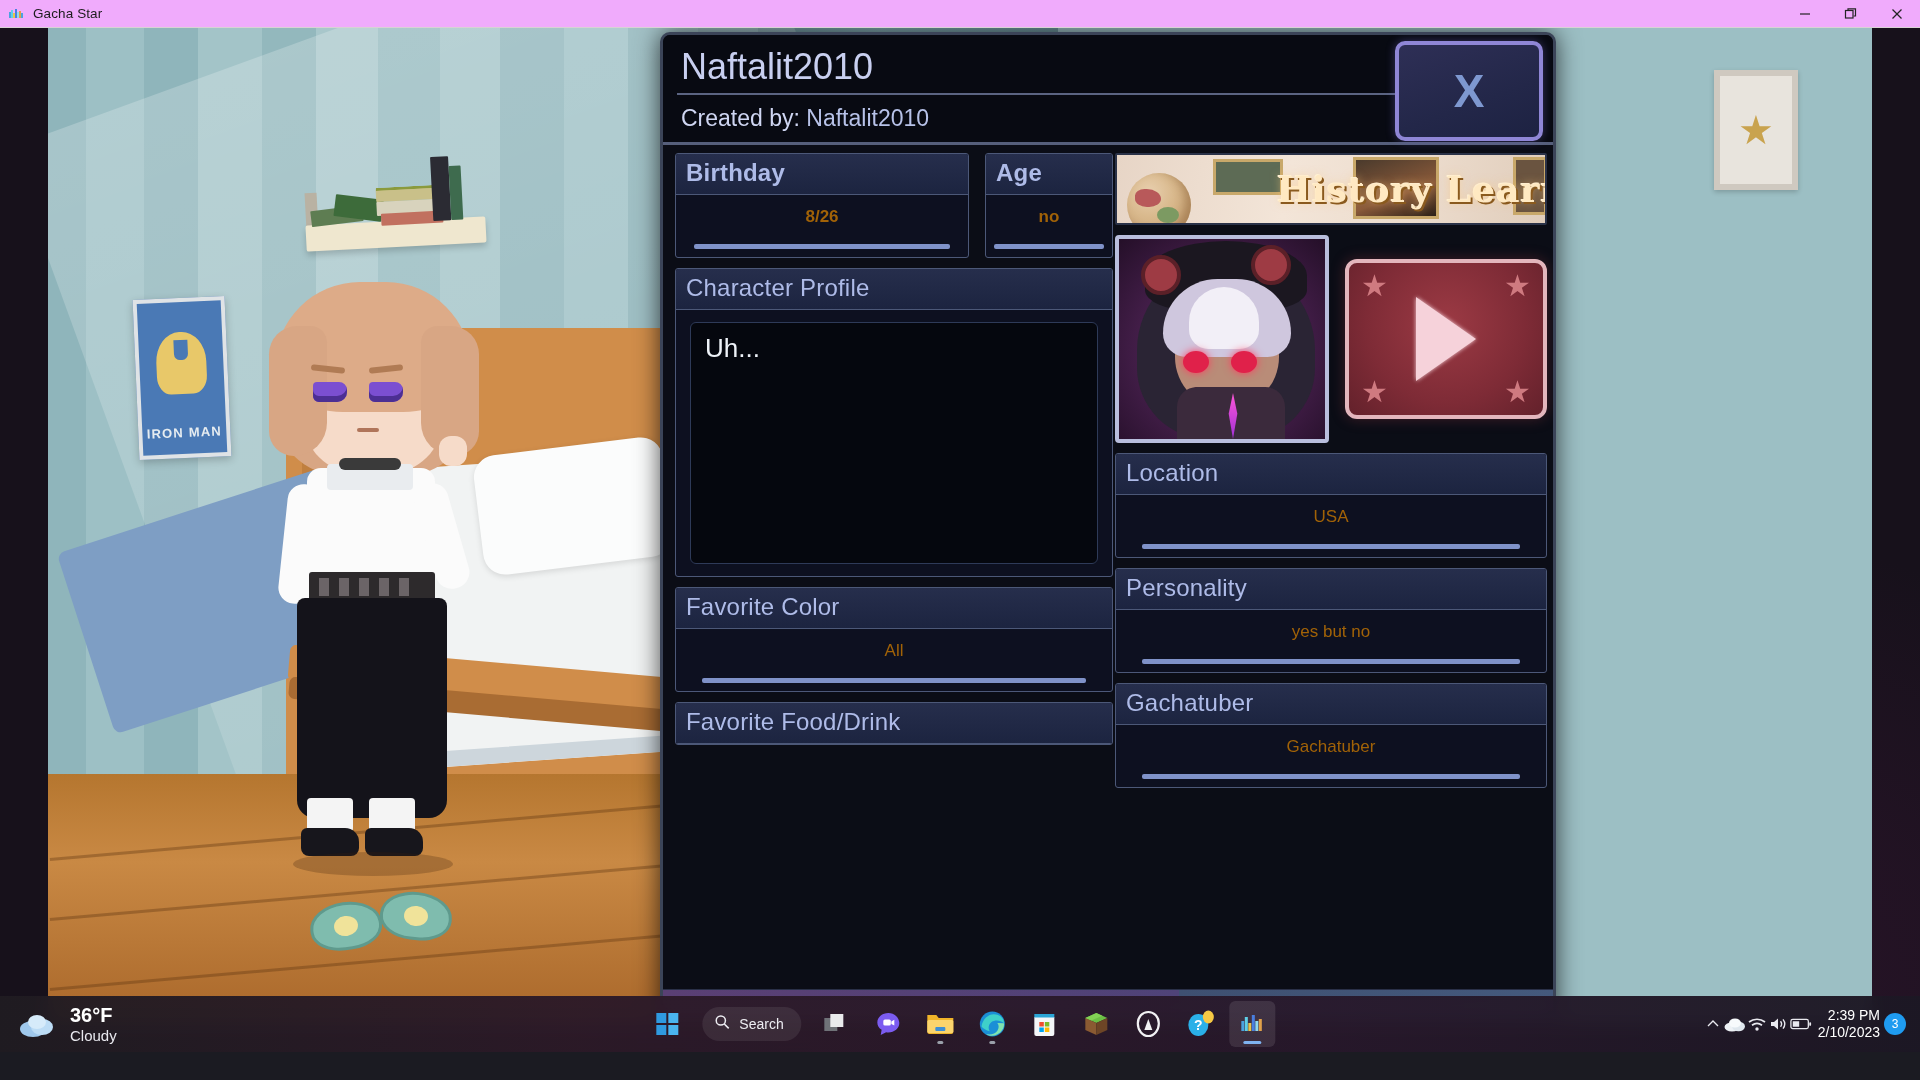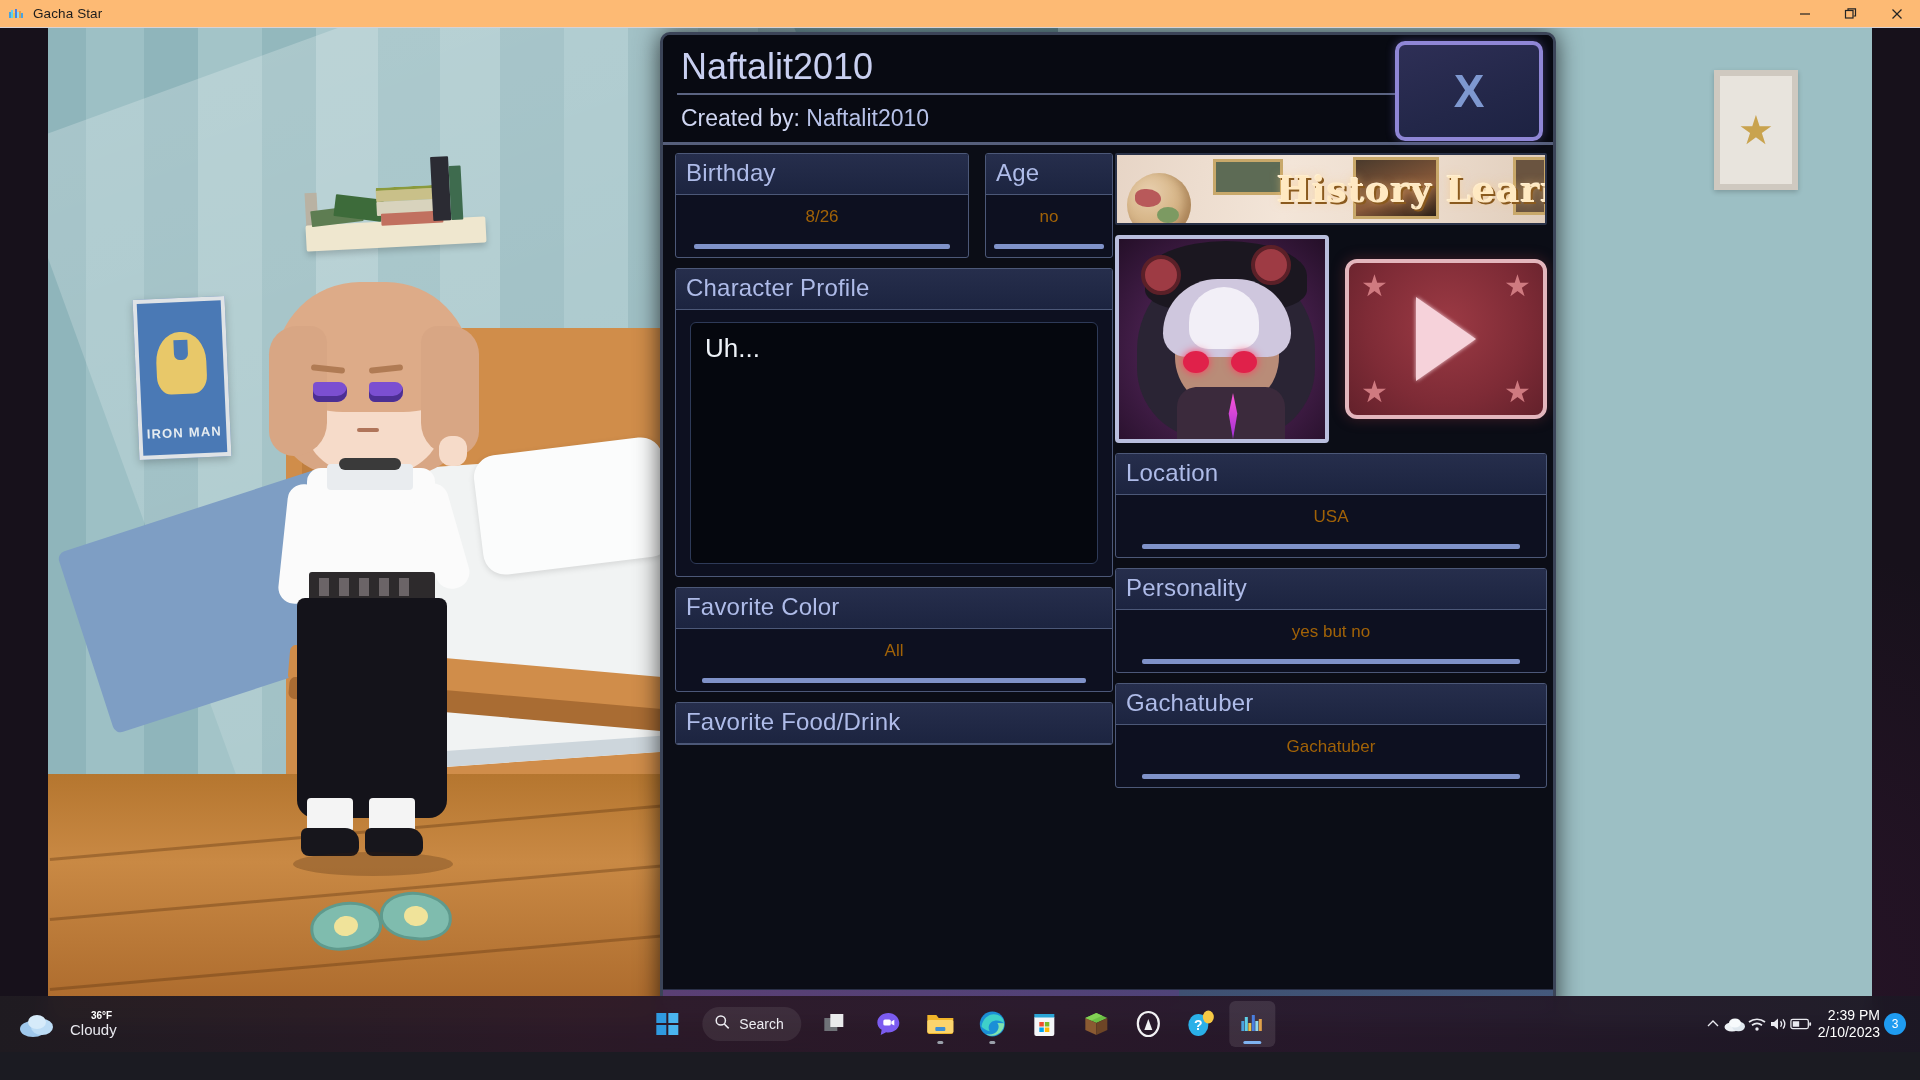--- a/index.html
+++ b/index.html
@@ -7,21 +7,21 @@
     width: 1920px; height: 1080px;
     overflow: hidden;
     font-family: "Liberation Sans", sans-serif;
     background: #1b1b22;
   }
 
   
   #titlebar {
     position: absolute; top: 0; left: 0;
     width: 1920px; height: 28px;
-    background: #fdba74;
+    background: #f0abfc;
     display: flex; align-items: center;
     border-bottom: 1px solid #d8d2d4;
     z-index: 50;
   }
   #titlebar .tb-icon {
     width: 16px; height: 16px; margin-left: 8px; margin-right: 9px;
     position: relative; flex: 0 0 auto;
   }
   #titlebar .tb-title {
     font-size: 13.5px; color: #1c1c1c; letter-spacing: 0.1px;
@@ -259,21 +259,21 @@
     text-align:center;
     padding: 12px 8px 20px 8px;
     min-height: 62px;
   }
   .field .f-value:after {
     content:"";
     position:absolute; left: 6%; right: 6%; bottom: 8px;
     height: 5px; background:#7f92c9; border-radius:2px;
   }
 
-  .row2 { display:flex; gap: 16px; }
+  .row2 { display:flex; gap: 16px; font-weight: bold; }
   .row2 .field { margin-bottom: 10px; }
   .f-birthday { flex: 1 1 auto; }
   .f-age { flex: 0 0 128px; }
 
   .f-profile .f-value {
     text-align:left; min-height: 242px; padding: 12px 14px;
     font-size: 26px; color:#eef2f8;
   }
   .f-profile .f-value:after { display:none; }
   .f-profile .f-box {
@@ -373,21 +373,21 @@
   #taskbar {
     position:absolute; bottom:0; left:0; width:1920px; height:56px;
     background: linear-gradient(90deg, rgba(32,28,34,.97) 0%, rgba(44,26,40,.97) 30%, rgba(38,24,42,.97) 70%, rgba(28,24,36,.97) 100%);
     backdrop-filter: blur(8px);
     z-index: 60;
     display:flex; align-items:center;
   }
   .weather { display:flex; align-items:center; margin-left: 18px; }
   .weather .w-icon { width:40px; height:34px; position:relative; margin-right:12px; }
   .weather .w-text { line-height:1.15; }
-  .weather .w-temp { color:#ffffff; font-size:10px; font-weight:bold;margin-left:21px; }
+  .weather .w-temp { color:#ffffff; font-size:20px; font-weight:bold; }
   .weather .w-cond { color:#e8e8ee; font-size:15px; }
 
   .tb-center {
     position:absolute; left:50%; transform:translateX(-50%);
     display:flex; align-items:center; gap: 6px; height:56px;
   }
   .tb-item {
     width:46px; height:46px; border-radius:6px;
     display:flex; align-items:center; justify-content:center;
     position:relative;

